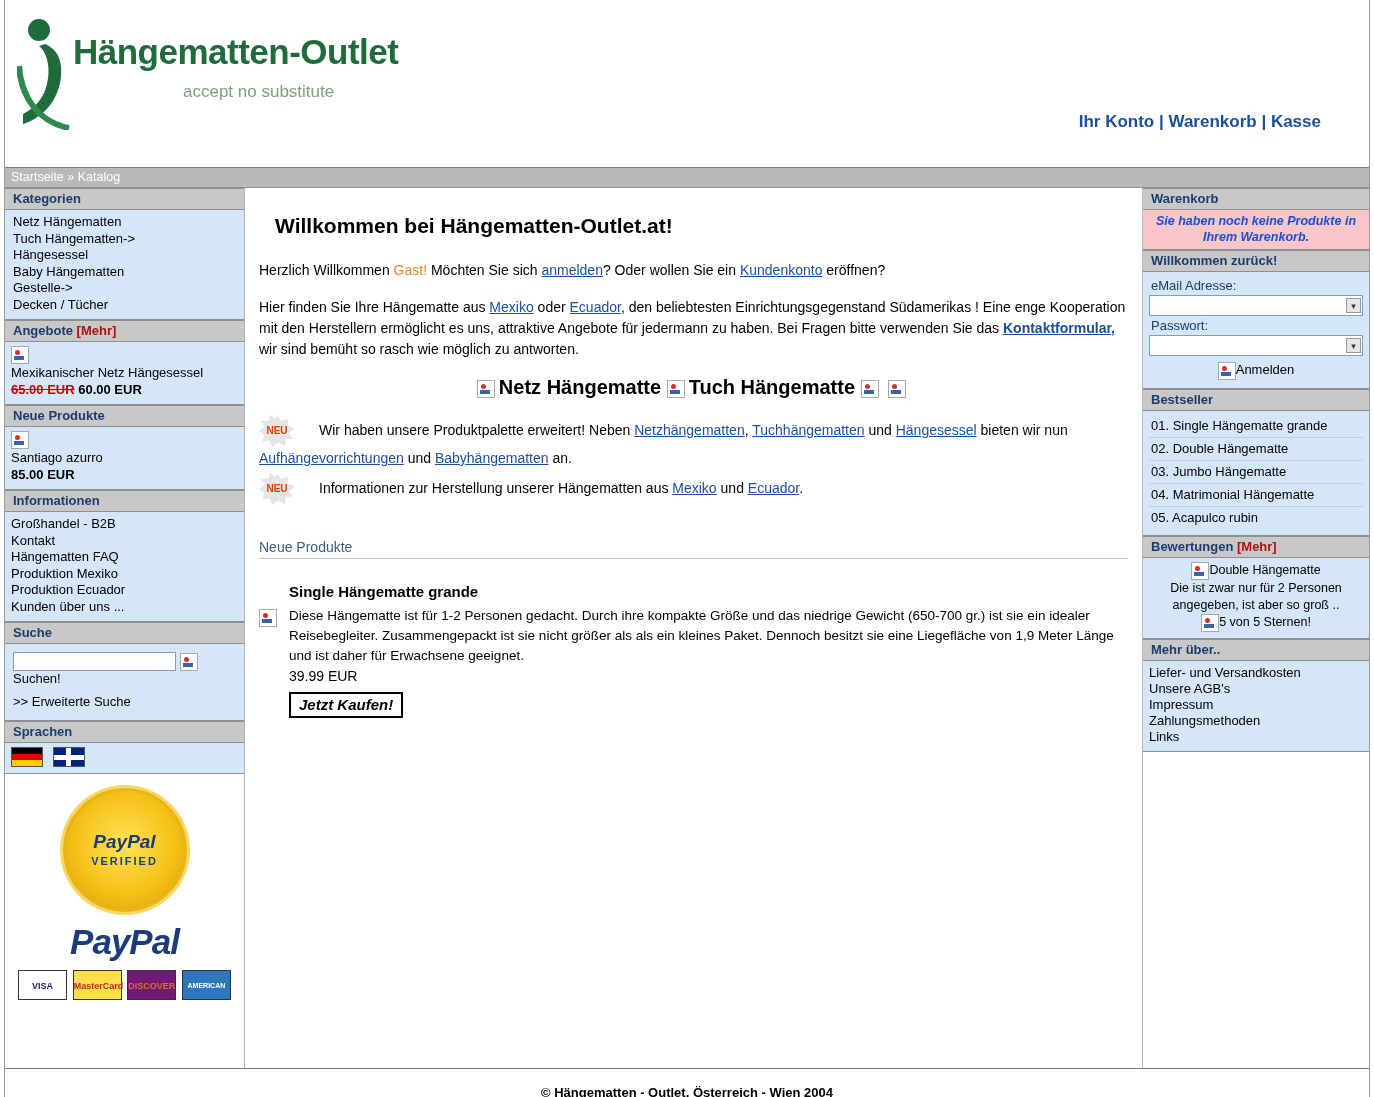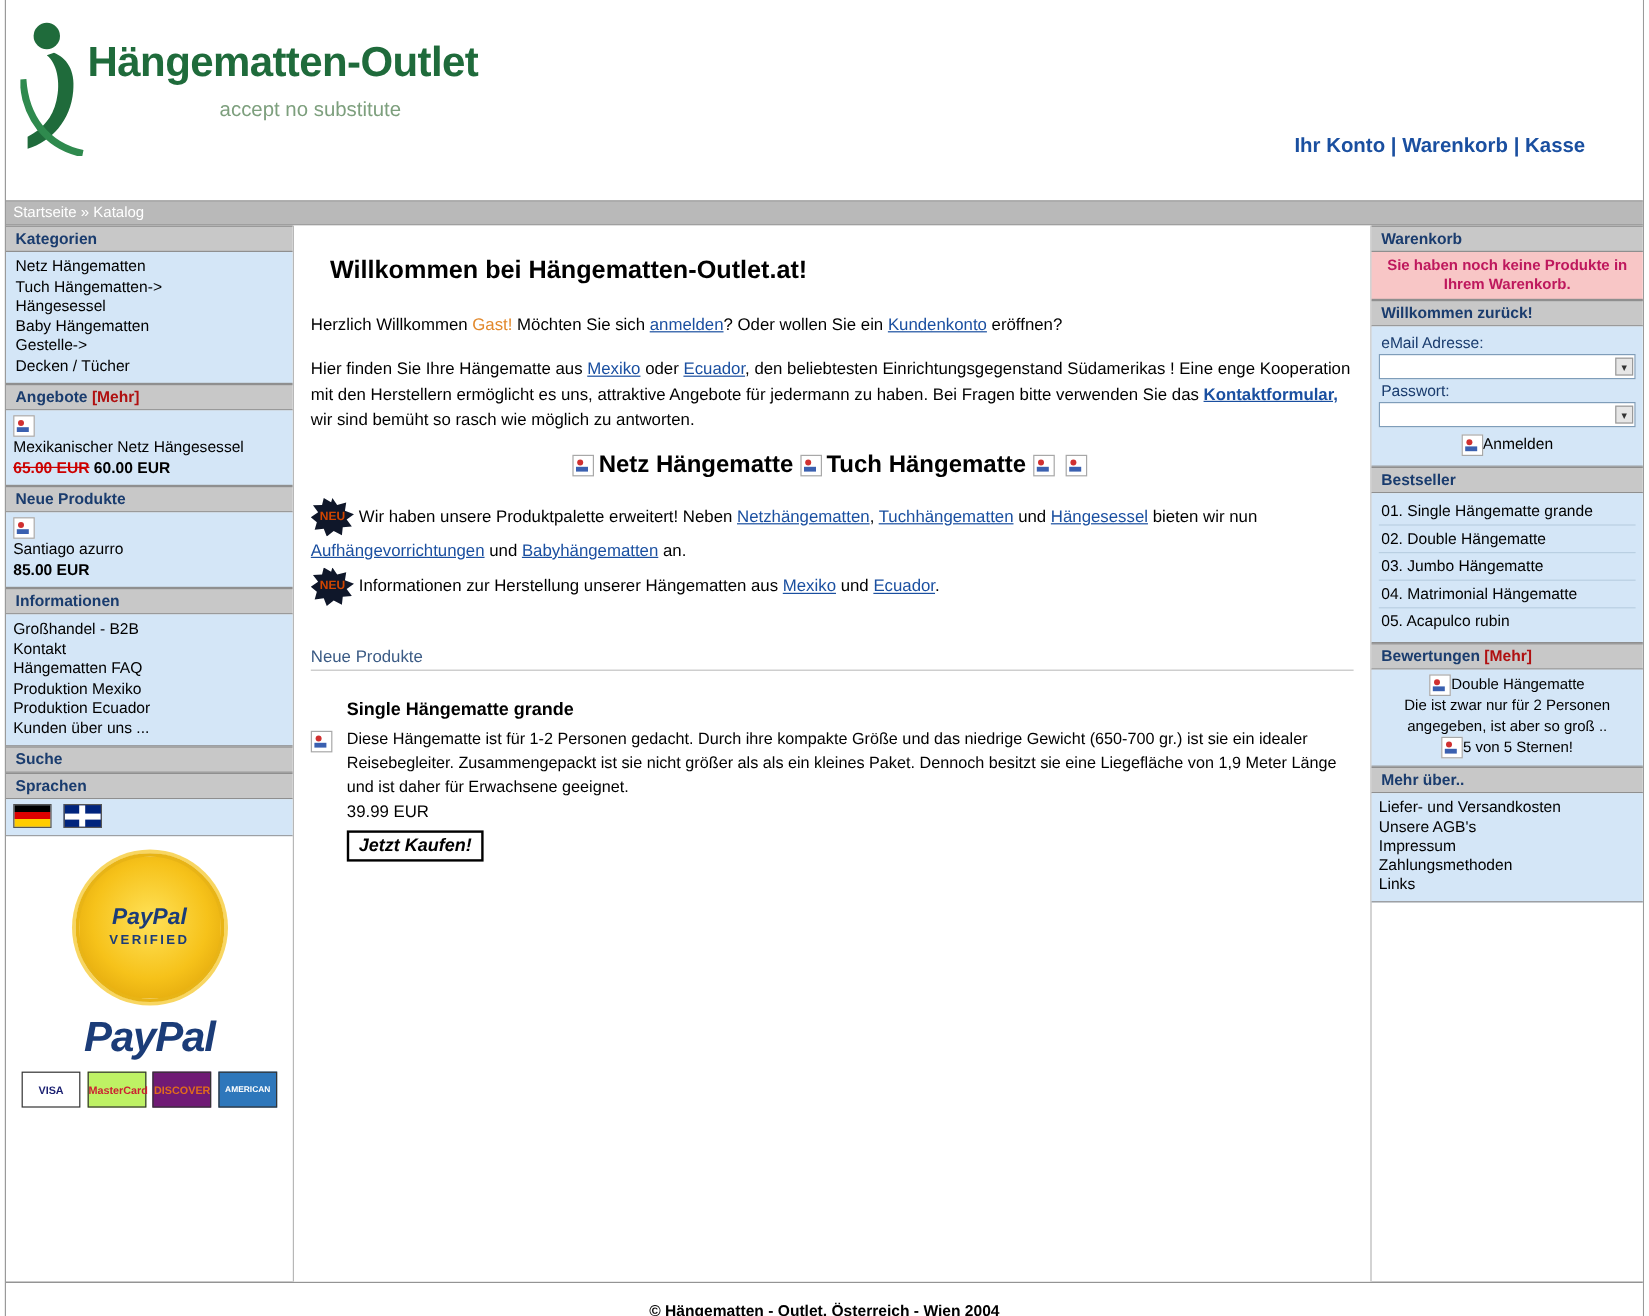--- a/index.html
+++ b/index.html
@@ -248,21 +248,21 @@
     margin: 0 1px;
     font-size: 9px;
     font-weight: bold;
     color: #ffffff;
     line-height: 30px;
     text-align: center;
     box-sizing: border-box;
     vertical-align: middle;
   }
   .card-visa { background: #ffffff; color: #1a1f71; }
-  .card-mc { background: #bef264; color: #cc2131; }
+  .card-mc { background: #fde047; color: #cc2131; }
   .card-disc { background: #701a75; color: #e06c1c; }
   .card-amex { background: #2e77bb; color: #ffffff; font-size: 7px; }
   
   h1.welcome {
     font-size: 21px;
     font-weight: bold;
     margin: 26px 0 22px 16px;
     color: #000000;
   }
   .ctext { font-size: 14px; line-height: 21px; margin: 0 0 16px 0; }
@@ -272,32 +272,32 @@
   .bigline {
     text-align: center;
     font-size: 20px;
     font-weight: bold;
     margin: 14px 0 16px 0;
   }
   .bigline .brokenimg { margin-right: 4px; }
   .neu-badge {
     display: inline-block;
     width: 36px; height: 32px;
-    background: #0f172a;
+    background: #e5e5e5;
     color: #d04500;
     font-size: 10px;
     font-weight: bold;
     text-align: center;
     line-height: 32px;
     clip-path: polygon(50% 0%, 61% 18%, 82% 12%, 79% 33%, 100% 42%, 83% 56%,
                        95% 74%, 74% 76%, 72% 97%, 53% 86%, 37% 100%,
                        30% 80%, 9% 83%, 14% 63%, 0% 50%, 17% 37%,
                        5% 19%, 26% 18%, 30% 0%, 47% 11%);
     vertical-align: middle;
-    margin-right: 4px;
+    margin-right: 24px;
   }
   .neu-row { font-size: 14px; line-height: 22px; margin-bottom: 4px; }
   .neu-row a { color: #1a4fa0; text-decoration: underline; }
   .section-title {
     font-size: 14px;
     color: #3b5b85;
     padding-bottom: 3px;
     border-bottom: 1px solid #c3c3c3;
     margin: 34px 0 24px 0;
   }
@@ -323,27 +323,28 @@
     border: 2px solid #000000;
     padding: 2px 8px 3px 8px;
     font-size: 15px;
     font-weight: bold;
     font-style: italic;
     cursor: pointer;
   }
   
   .cart-warn {
     background: #f8c6c6;
-    color: #be185d;
+    color: #1d4ed8;
     font-weight: bold;
     font-size: 12.5px;
     text-align: center;
     padding: 3px 4px 4px 4px;
     line-height: 16px;
     border-bottom: 1px solid #8f8f8f;
+    font-style: italic;
   }
   .login-label { color: #1a3c6e; font-size: 13px; padding: 2px 0 2px 2px; }
   .login-input {
     width: 100%;
     height: 21px;
     border: 1px solid #7f9db9;
     background: #ffffff;
     box-sizing: border-box;
     position: relative;
     font-size: 12px;
@@ -456,20 +457,30 @@
       <div class="boxbody">
         <a href="#">Großhandel - B2B</a>
         <a href="#">Kontakt</a>
         <a href="#">Hängematten FAQ</a>
         <a href="#">Produktion Mexiko</a>
         <a href="#">Produktion Ecuador</a>
         <a href="#">Kunden über uns ...</a>
       </div>
 
       <div class="boxhead">Suche</div>
+      <div class="boxbody">
+        <div class="search-row">
+          <input class="search-input" type="text" placeholder="" style="">
+          <span class="brokenimg"></span>
+          <span class="search-label">Suchen!</span>
+        </div>
+        <div class="adv-search">
+          <a href="#">&gt;&gt; Erweiterte Suche</a>
+        </div>
+      </div>
 
       <div class="boxhead">Sprachen</div>
       <div class="boxbody">
         <span class="flag flag-de"></span>
         <span class="flag flag-en"></span>
       </div>
 
       <div class="paypal-area">
         <div class="seal">
           <div class="pp">PayPal</div>

